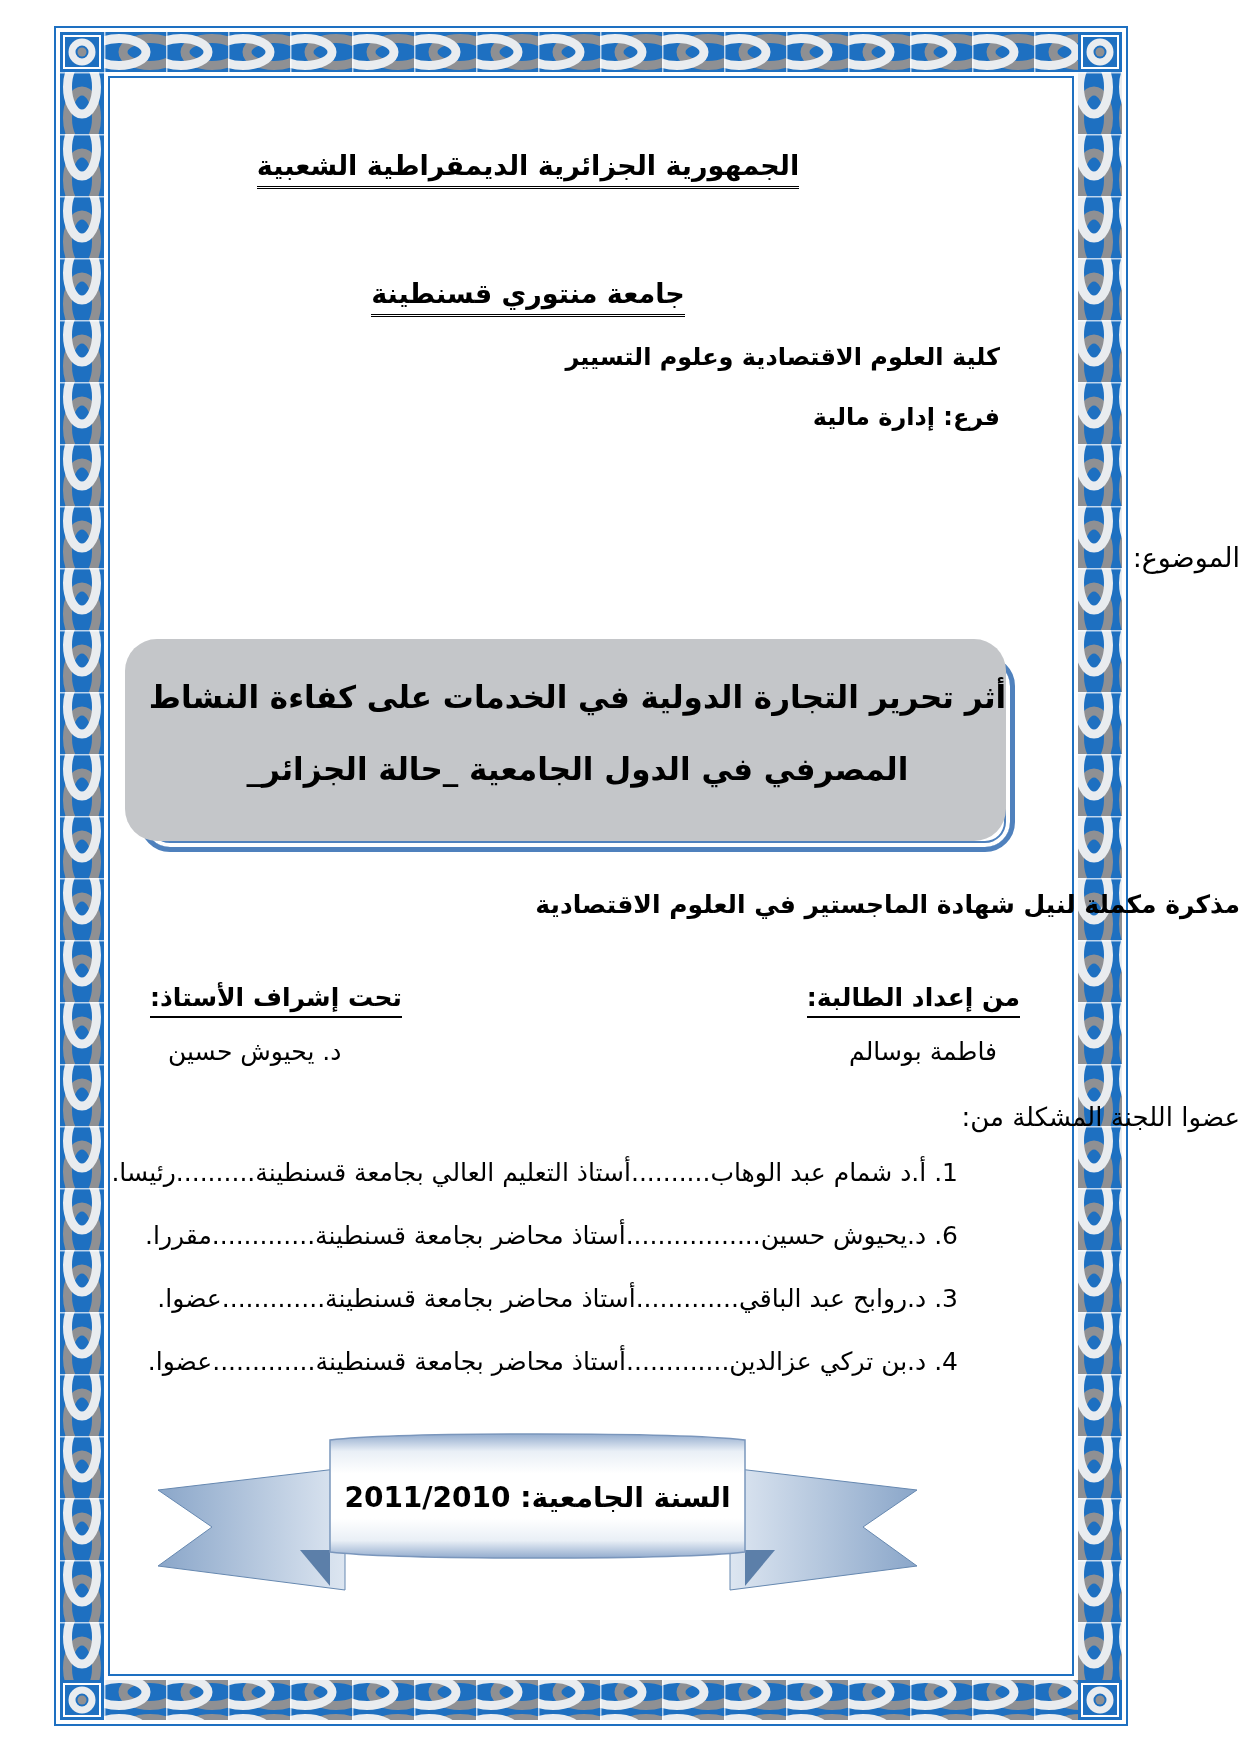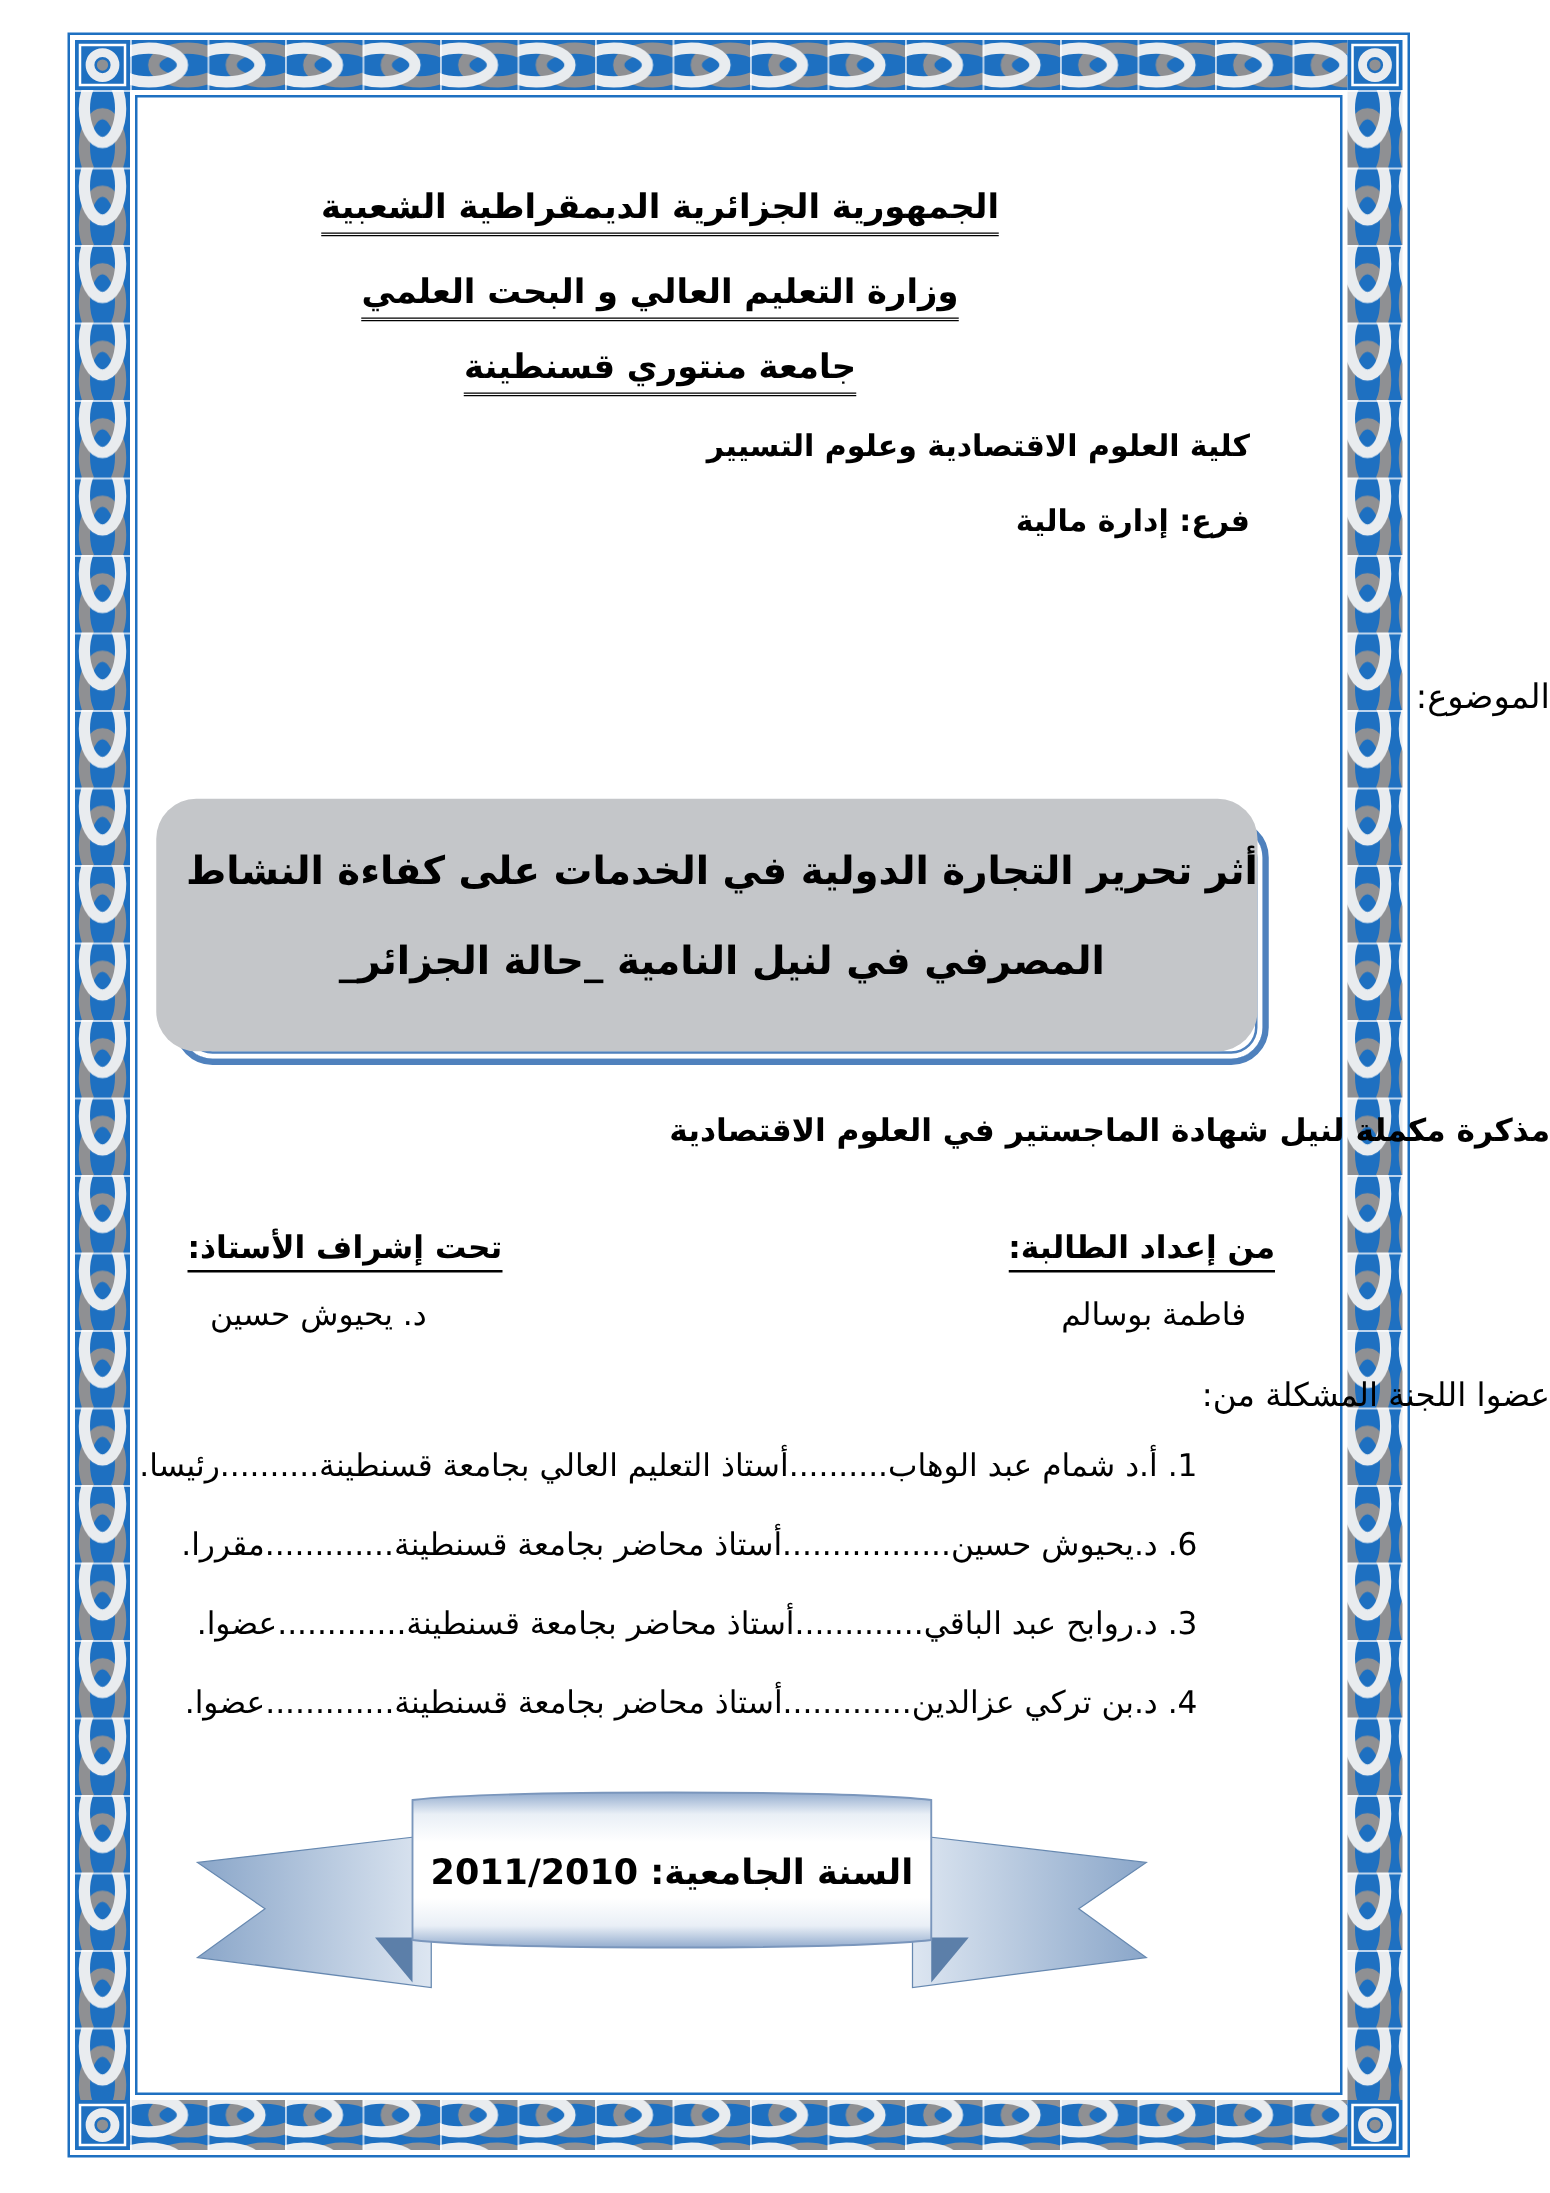--- a/index.html
+++ b/index.html
@@ -99,35 +99,32 @@
       <rect x="1078" y="1680" width="44" height="40" fill="#1e70c1"></rect>
       <rect x="1082" y="1684" width="36" height="32" fill="none" stroke="#ffffff" stroke-width="2"></rect>
       <circle cx="1100" cy="1700" r="10" fill="none" stroke="#e9ecef" stroke-width="7"></circle>
       <circle cx="1100" cy="1700" r="4.5" fill="#8f9093"></circle>
     </g>
   </svg>
 
   <div class="abs center-line hdr" style="top:150px">
     <span class="u-double">الجمهورية الجزائرية الديمقراطية الشعبية</span>
   </div>
-  <div class="abs center-line hdr" style="top:218px">
-    <span class="u-double">وزارة التعليم العالي و البحت العلمي</span>
-  </div>
   <div class="abs center-line hdr" style="top:278px">
     <span class="u-double">جامعة منتوري قسنطينة</span>
   </div>
 
   <div class="abs right-block" style="top:343px">كلية العلوم الاقتصادية وعلوم التسيير</div>
   <div class="abs right-block" style="top:403px">فرع: إدارة مالية</div>
 
   <div class="abs full-center subject" style="top:542px">الموضوع:</div>
 
   <div class="abs title-box">
     <div class="title-line">أثر تحرير التجارة الدولية في الخدمات على كفاءة النشاط</div>
-    <div class="title-line">المصرفي في لنيل النامية _حالة الجزائر_</div>
+    <div class="title-line">المصرفي في الدول الجامعية _حالة الجزائر_</div>
   </div>
 
   <div class="abs full-center memo" style="top:890px">مذكرة مكملة لنيل شهادة الماجستير في العلوم الاقتصادية</div>
 
   <div class="abs who-label" style="top:983px;right:220px;text-align:right">
     <span class="u-single">من إعداد الطالبة:</span>
   </div>
   <div class="abs who-name" style="top:1037px;right:243px;text-align:right">فاطمة بوسالم</div>
 
   <div class="abs who-label" style="top:983px;left:150px;text-align:left">

